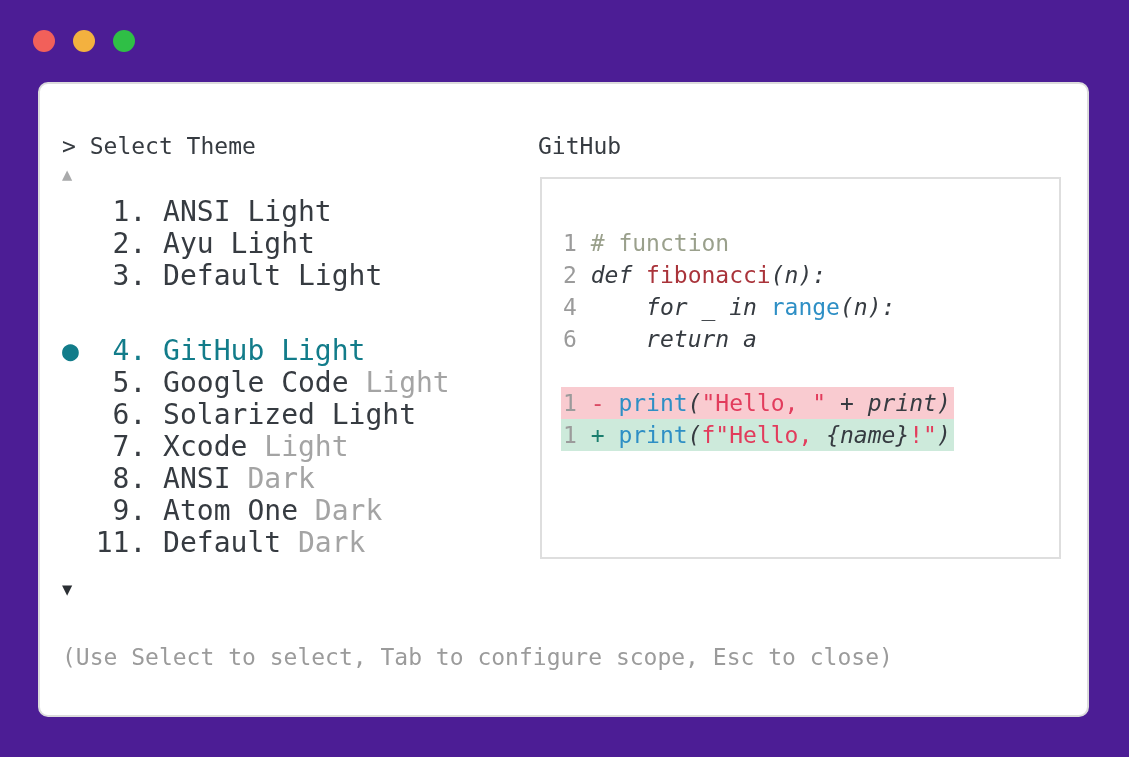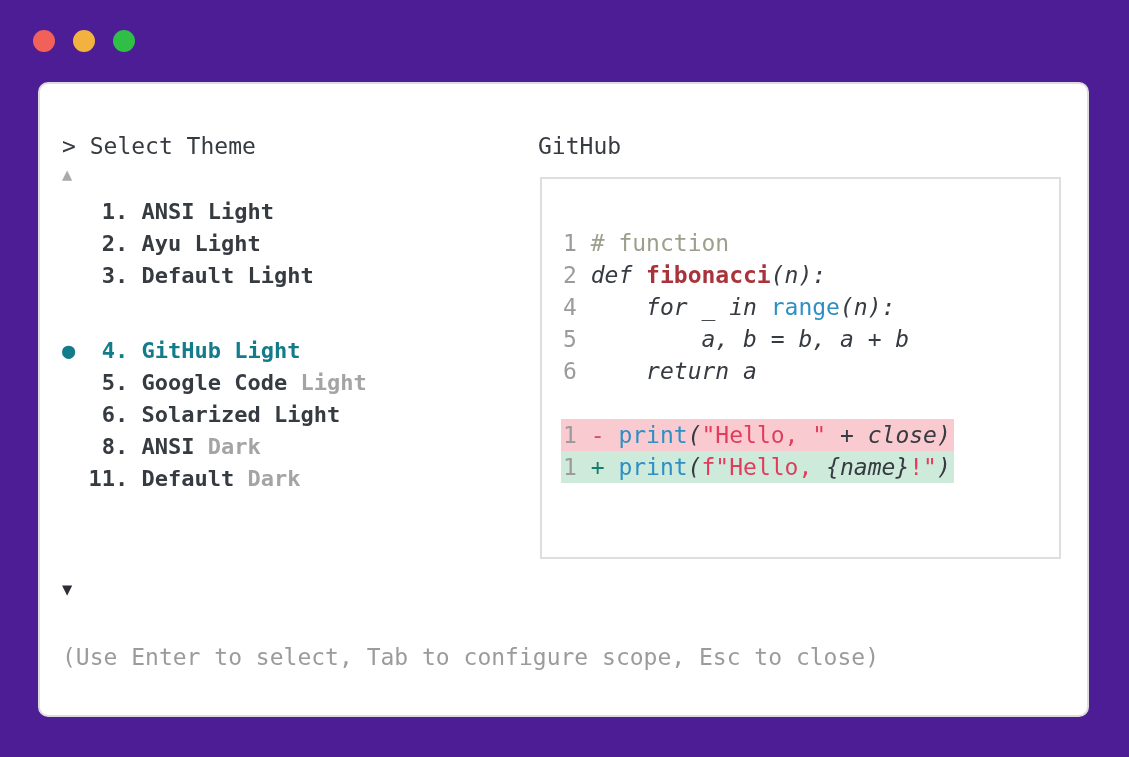--- a/index.html
+++ b/index.html
@@ -28,22 +28,22 @@
   .scroll-up{
     position:absolute;left:22px;top:80px;
     font-size:17px;line-height:20px;color:#a9aaab;
   }
   .scroll-down{
     position:absolute;left:22px;top:495px;
     font-size:17px;line-height:20px;color:#2b2f33;
   }
   .theme-list{position:absolute;left:22px;top:112px;}
   .row{
-    height:32px;line-height:32px;font-size:22px;white-space:pre;
-    color:var(--c-text);cursor:default;font-weight:bold;
+    height:32px;line-height:32px;font-size:28px;white-space:pre;
+    color:var(--c-text);cursor:default;
   }
   .row .bullet{display:inline-block;width:2ch;color:var(--c-selected);}
   .row .num{display:inline-block;width:3ch;text-align:right;}
   .row .label{white-space:pre;}
   .row .suffix{white-space:pre;}
   .row .suffix.muted{color:var(--c-muted);}
   .row.selected{color:var(--c-selected);margin-top:43px;}
   .hint{
     position:absolute;left:22px;top:558px;
     font-size:23px;line-height:30px;color:var(--c-hint);white-space:pre;
@@ -61,21 +61,21 @@
   .code{padding:48px 0 5px 21px;}
   .code-line{height:32px;line-height:32px;font-size:23px;white-space:pre;color:var(--c-text);}
   .linenum{color:var(--c-linenum);}
   .diff-section{margin-top:32px;}
   .diff-chip{display:inline-block;line-height:32px;padding:0 3px 0 2px;margin-left:-2px;}
   .bg-removed{background:var(--c-removed-bg);}
   .bg-added{background:var(--c-added-bg);}
 
   .tok-text{color:var(--c-text);font-style:italic;}
   .tok-comment{color:var(--c-comment);}
-  .tok-func{color:var(--c-func);font-weight:bold;}
+  .tok-func{color:var(--c-func);}
   .tok-builtin{color:var(--c-builtin);margin-top:16px;}
   .tok-number{color:var(--c-number);}
   .tok-string{color:var(--c-string);}
   .tok-sign-removed{color:var(--c-sign-removed);}
   .tok-sign-added{color:var(--c-sign-added);}
 </style>
 </head>
 <body>
 
 <div class="stage">
@@ -92,38 +92,39 @@
 
     <div class="scroll-up">▲</div>
 
     <div class="theme-list" id="theme-list">
         <div class="row"><span class="bullet"></span><span class="num">1.</span><span class="label"> ANSI <span class="suffix">Light</span></span></div>
         <div class="row"><span class="bullet"></span><span class="num">2.</span><span class="label"> Ayu <span class="suffix">Light</span></span></div>
         <div class="row"><span class="bullet"></span><span class="num">3.</span><span class="label"> Default <span class="suffix">Light</span></span></div>
         <div class="row selected"><span class="bullet">●</span><span class="num">4.</span><span class="label"> GitHub <span class="suffix">Light</span></span></div>
         <div class="row"><span class="bullet"></span><span class="num">5.</span><span class="label"> Google Code <span class="suffix muted">Light</span></span></div>
         <div class="row"><span class="bullet"></span><span class="num">6.</span><span class="label"> Solarized <span class="suffix">Light</span></span></div>
+        <div class="row"><span class="bullet"></span><span class="num">7.</span><span class="label"> Xcode <span class="suffix muted">Light</span></span></div>
         <div class="row"><span class="bullet"></span><span class="num">8.</span><span class="label"> ANSI <span class="suffix muted">Dark</span></span></div>
+        <div class="row"><span class="bullet"></span><span class="num">9.</span><span class="label"> Atom One <span class="suffix muted">Dark</span></span></div>
         <div class="row"><span class="bullet"></span><span class="num">11.</span><span class="label"> Default <span class="suffix muted">Dark</span></span></div>
       </div>
 
     <div class="scroll-down">▼</div>
 
-    <div class="hint">(Use Enter to select, Tab to configure scope, Esc to close)</div>
+    <div class="hint">(Use Select to select, Tab to configure scope, Esc to close)</div>
 
     <div class="preview-title">GitHub</div>
 
     <div class="preview-box">
       <div class="code" id="code-block">
           <div class="code-line"><span class="linenum">1 </span><span class="tok-comment"># function</span></div>
           <div class="code-line"><span class="linenum">2 </span><span class="tok-text">def </span><span class="tok-func">fibonacci</span><span class="tok-text">(n):</span></div>
           <div class="code-line"><span class="linenum">4 </span><span class="tok-text">    for _ in </span><span class="tok-builtin">range</span><span class="tok-text">(n):</span></div>
-          <div class="code-line"><span class="linenum">5 </span><span class="tok-text">        a, b = b, a + b</span></div>
           <div class="code-line"><span class="linenum">6 </span><span class="tok-text">    return a</span></div>
           <div class="diff-section">
-            <div class="code-line"><span class="diff-chip bg-removed"><span class="linenum">1</span><span class="tok-sign-removed"> - </span><span class="tok-builtin">print</span><span class="tok-text">(</span><span class="tok-string">"Hello, "</span><span class="tok-text"> + close)</span></span></div>
+            <div class="code-line"><span class="diff-chip bg-removed"><span class="linenum">1</span><span class="tok-sign-removed"> - </span><span class="tok-builtin">print</span><span class="tok-text">(</span><span class="tok-string">"Hello, "</span><span class="tok-text"> + print)</span></span></div>
             <div class="code-line"><span class="diff-chip bg-added"><span class="linenum">1</span><span class="tok-sign-added"> + </span><span class="tok-builtin">print</span><span class="tok-text">(</span><span class="tok-string">f"Hello, </span><span class="tok-text">{name}</span><span class="tok-string">!"</span><span class="tok-text">)</span></span></div>
           </div>
         </div>
     </div>
 
   </div>
 </div>
 
 </body></html>

